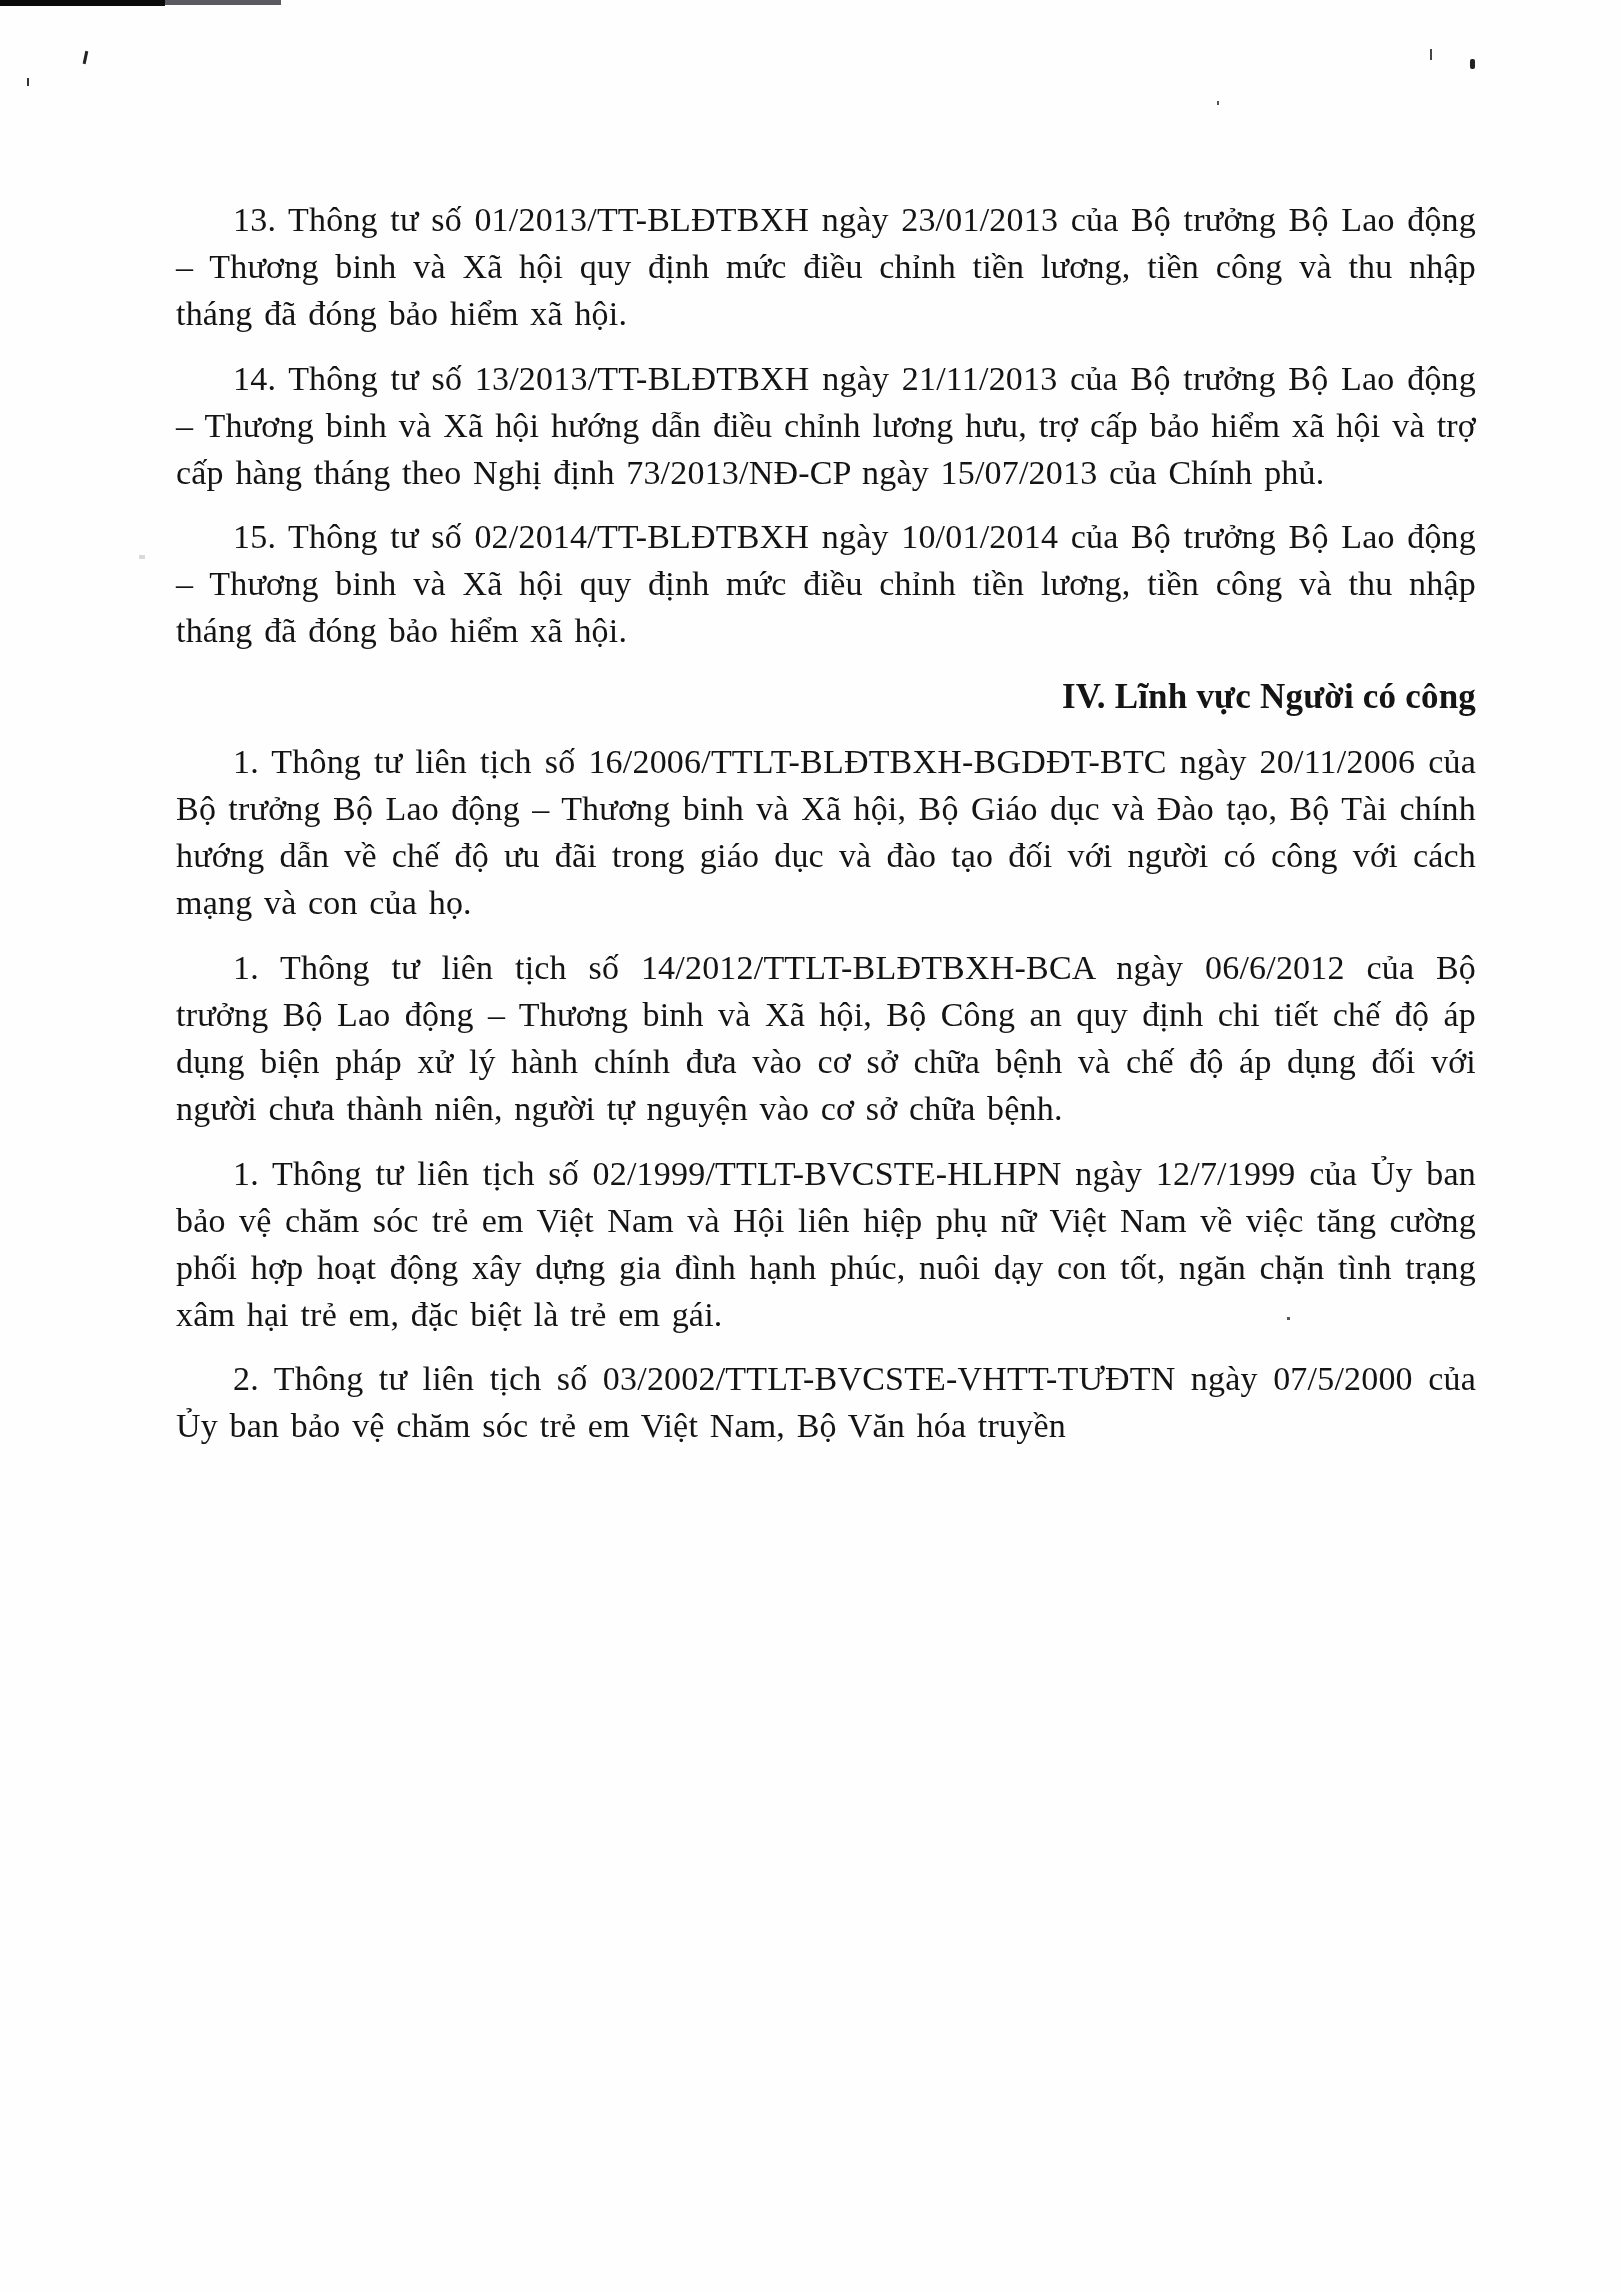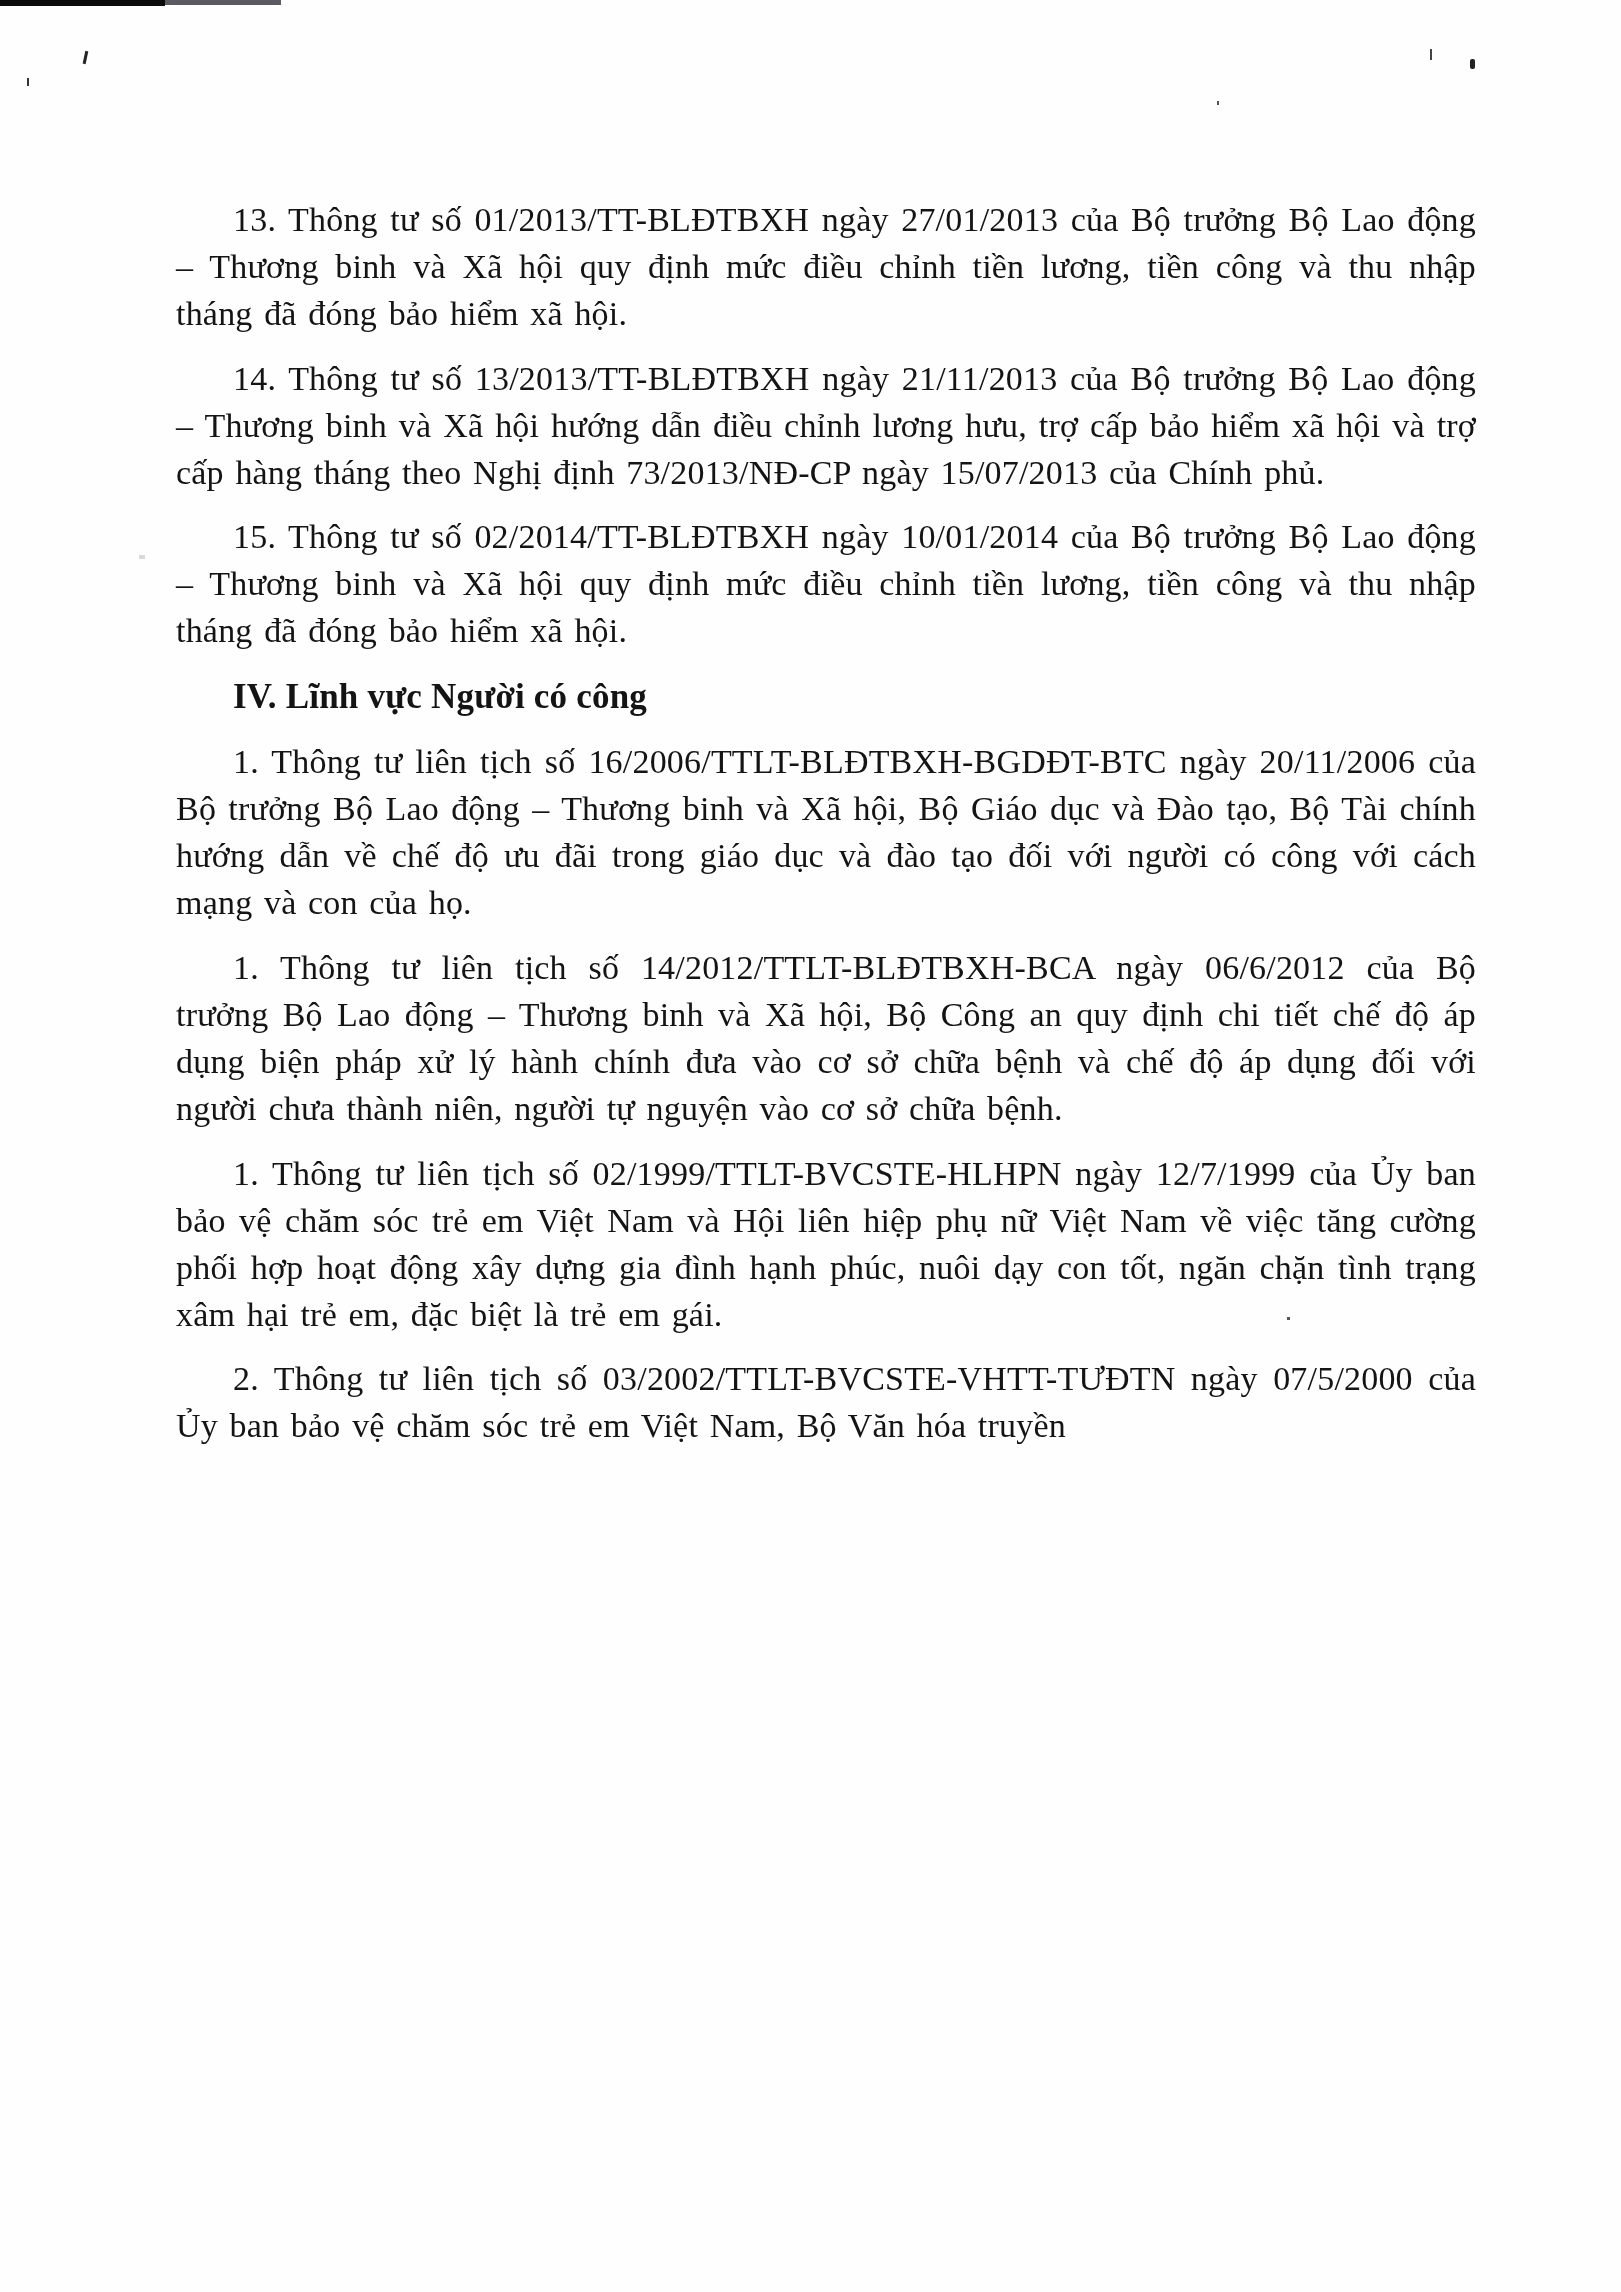--- a/index.html
+++ b/index.html
@@ -33,20 +33,21 @@
     letter-spacing: 0.2px;
   }
   p.para:last-child { margin-bottom: 0; }
   h3.sec {
     font-size: 35px;
     line-height: 49px;
     font-weight: 700;
     margin: 2px 0 17.6px 0;
     padding-left: 57px;
     letter-spacing: 0.2px;
+    text-align: right;
   }
   
   .artifact { position: absolute; background: #111; }
   .strip-a { left: 0;   top: 0;  width: 165px; height: 5.9px; background:#0b0b0b; }
   .strip-b { left: 165px; top: 0; width: 116px; height: 4.9px; background:#5a5a60; }
   .speck-1 { left: 84px;  top: 51px;  width: 2.9px; height: 12.7px; transform: rotate(12deg); background:#222; }
   .speck-2 { left: 26.5px;  top: 78px;  width: 2.9px; height: 7.8px;  background:#333; }
   .speck-3 { left: 1430px; top: 49px; width: 2px; height: 10.8px; background:#444; }
   .speck-4 { left: 1470px; top: 59px; width: 4.9px; height: 9.8px; border-radius: 2px; background:#222; }
   .speck-5 { left: 1217px; top: 101px; width: 2px; height: 3.9px; background:#555; }
@@ -63,21 +64,21 @@
   <div class="artifact speck-1"></div>
   <div class="artifact speck-2"></div>
   <div class="artifact speck-3"></div>
   <div class="artifact speck-4"></div>
   <div class="artifact speck-5"></div>
   <div class="artifact speck-6"></div>
   <div class="artifact speck-7"></div>
 
   <div class="content">
 
-    <p class="para">13. Thông tư số 01/2013/TT-BLĐTBXH ngày 27/01/2013 của Bộ trưởng Bộ Lao động – Thương binh và Xã hội quy định mức điều chỉnh tiền lương, tiền công và thu nhập tháng đã đóng bảo hiểm xã hội.</p>
+    <p class="para">13. Thông tư số 01/2013/TT-BLĐTBXH ngày 23/01/2013 của Bộ trưởng Bộ Lao động – Thương binh và Xã hội quy định mức điều chỉnh tiền lương, tiền công và thu nhập tháng đã đóng bảo hiểm xã hội.</p>
 
     <p class="para">14. Thông tư số 13/2013/TT-BLĐTBXH ngày 21/11/2013 của Bộ trưởng Bộ Lao động – Thương binh và Xã hội hướng dẫn điều chỉnh lương hưu, trợ cấp bảo hiểm xã hội và trợ cấp hàng tháng theo Nghị định 73/2013/NĐ-CP ngày 15/07/2013 của Chính phủ.</p>
 
     <p class="para">15. Thông tư số 02/2014/TT-BLĐTBXH ngày 10/01/2014 của Bộ trưởng Bộ Lao động – Thương binh và Xã hội quy định mức điều chỉnh tiền lương, tiền công và thu nhập tháng đã đóng bảo hiểm xã hội.</p>
 
 
 
     <h3 class="sec">IV. Lĩnh vực Người có công</h3>
 
     <p class="para">1. Thông tư liên tịch số 16/2006/TTLT-BLĐTBXH-BGDĐT-BTC ngày 20/11/2006 của Bộ trưởng Bộ Lao động – Thương binh và Xã hội, Bộ Giáo dục và Đào tạo, Bộ Tài chính hướng dẫn về chế độ ưu đãi trong giáo dục và đào tạo đối với người có công với cách mạng và con của họ.</p>

